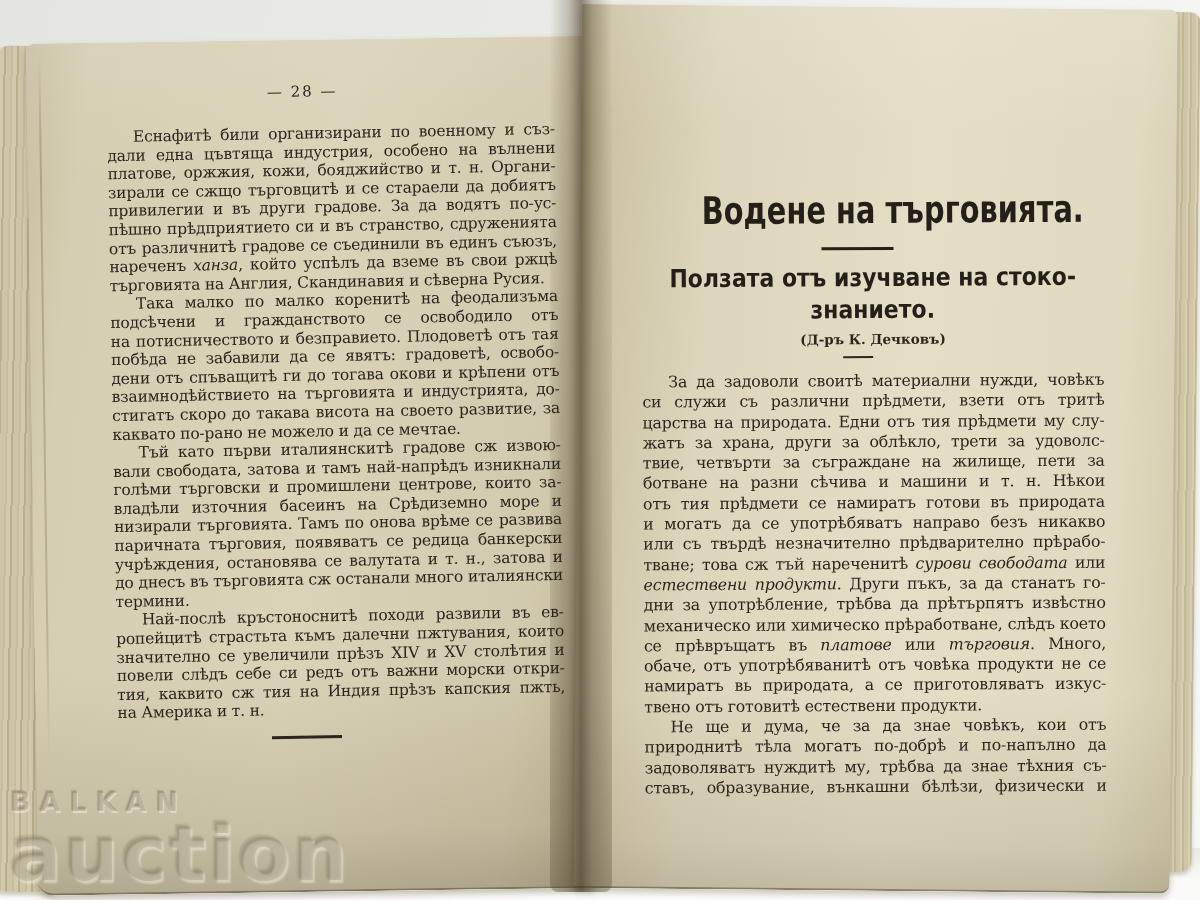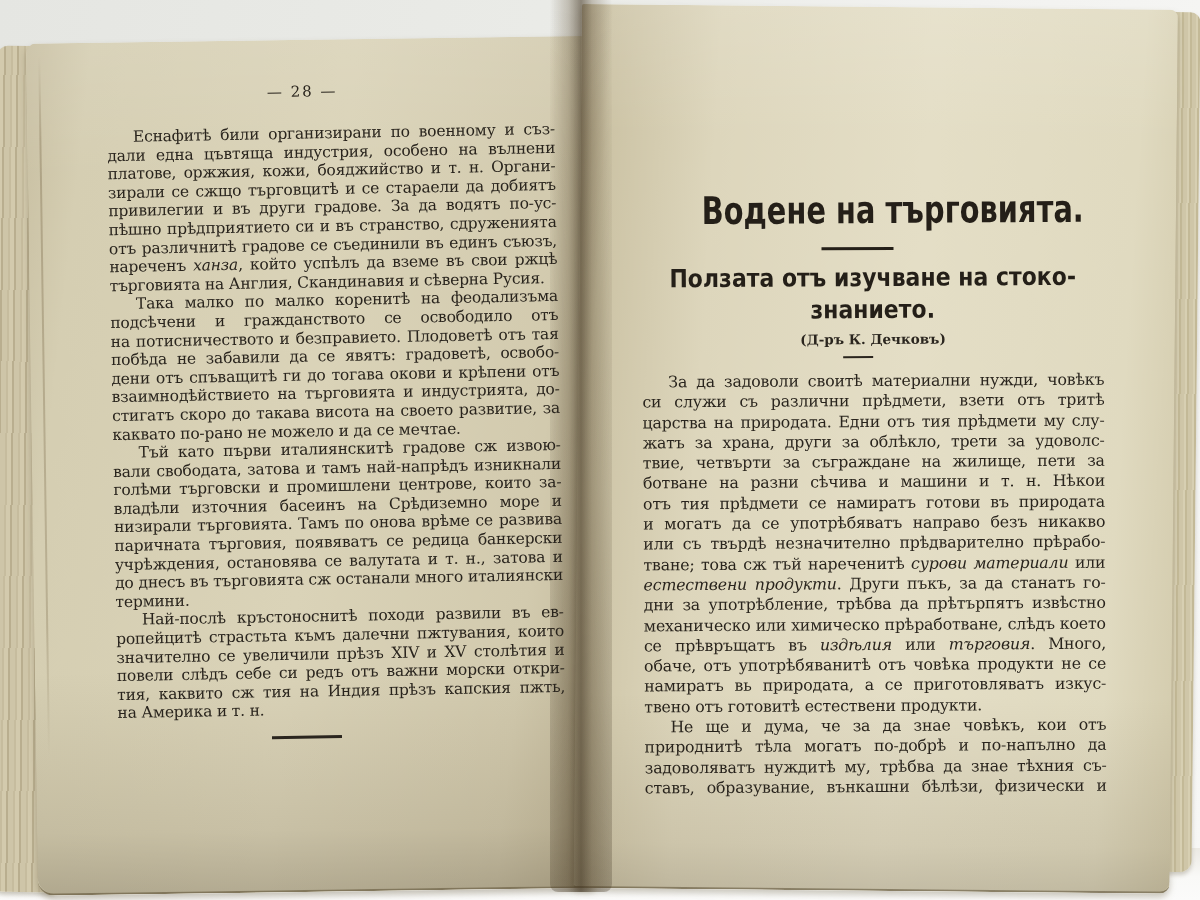--- a/index.html
+++ b/index.html
@@ -193,31 +193,35 @@
         <div class="para">
           <div class="line first">За да задоволи своитѣ материални нужди, човѣкъ</div>
           <div class="line">си служи съ различни прѣдмети, взети отъ тритѣ</div>
           <div class="line">царства на природата. Едни отъ тия прѣдмети му слу-</div>
           <div class="line">жатъ за храна, други за облѣкло, трети за удоволс-</div>
           <div class="line">твие, четвърти за съграждане на жилище, пети за изра-</div>
           <div class="line">ботване на разни сѣчива и машини и т. н. Нѣкои</div>
           <div class="line">отъ тия прѣдмети се намиратъ готови въ природата</div>
           <div class="line">и могатъ да се употрѣбяватъ направо безъ никакво</div>
           <div class="line">или съ твърдѣ незначително прѣдварително прѣрабо-</div>
-          <div class="line">тване; това сж тъй нареченитѣ <i>сурови материали</i> или</div>
+          <div class="line">тване; това сж тъй нареченитѣ <i>сурови свободата</i> или</div>
           <div class="line"><i>естествени продукти</i>. Други пъкъ, за да станатъ го-</div>
           <div class="line">дни за употрѣбление, трѣбва да прѣтърпятъ извѣстно</div>
           <div class="line">механическо или химическо прѣработване, слѣдъ което</div>
-          <div class="line">се прѣвръщатъ въ <i>издѣлия</i> или <i>търговия</i>. Много,</div>
+          <div class="line">се прѣвръщатъ въ <i>платове</i> или <i>търговия</i>. Много,</div>
           <div class="line">обаче, отъ употрѣбяванитѣ отъ човѣка продукти не се</div>
           <div class="line">намиратъ вь природата, а се приготовляватъ изкус-</div>
           <div class="line last">твено отъ готовитѣ естествени продукти.</div>
         </div>
         <div class="para">
           <div class="line first">Не ще и дума, че за да знае човѣкъ, кои отъ</div>
           <div class="line">природнитѣ тѣла могатъ по-добрѣ и по-напълно да</div>
           <div class="line">задоволяватъ нуждитѣ му, трѣбва да знае тѣхния съ-</div>
           <div class="line">ставъ, образувание, вънкашни бѣлѣзи, физически и</div>
         </div>
       </div>
   </div>
 
+  <div class="watermark">
+    <div class="wm-line1">BALKAN</div>
+    <div class="wm-line2">auction</div>
+  </div>
 </div>
 
 </body></html>

